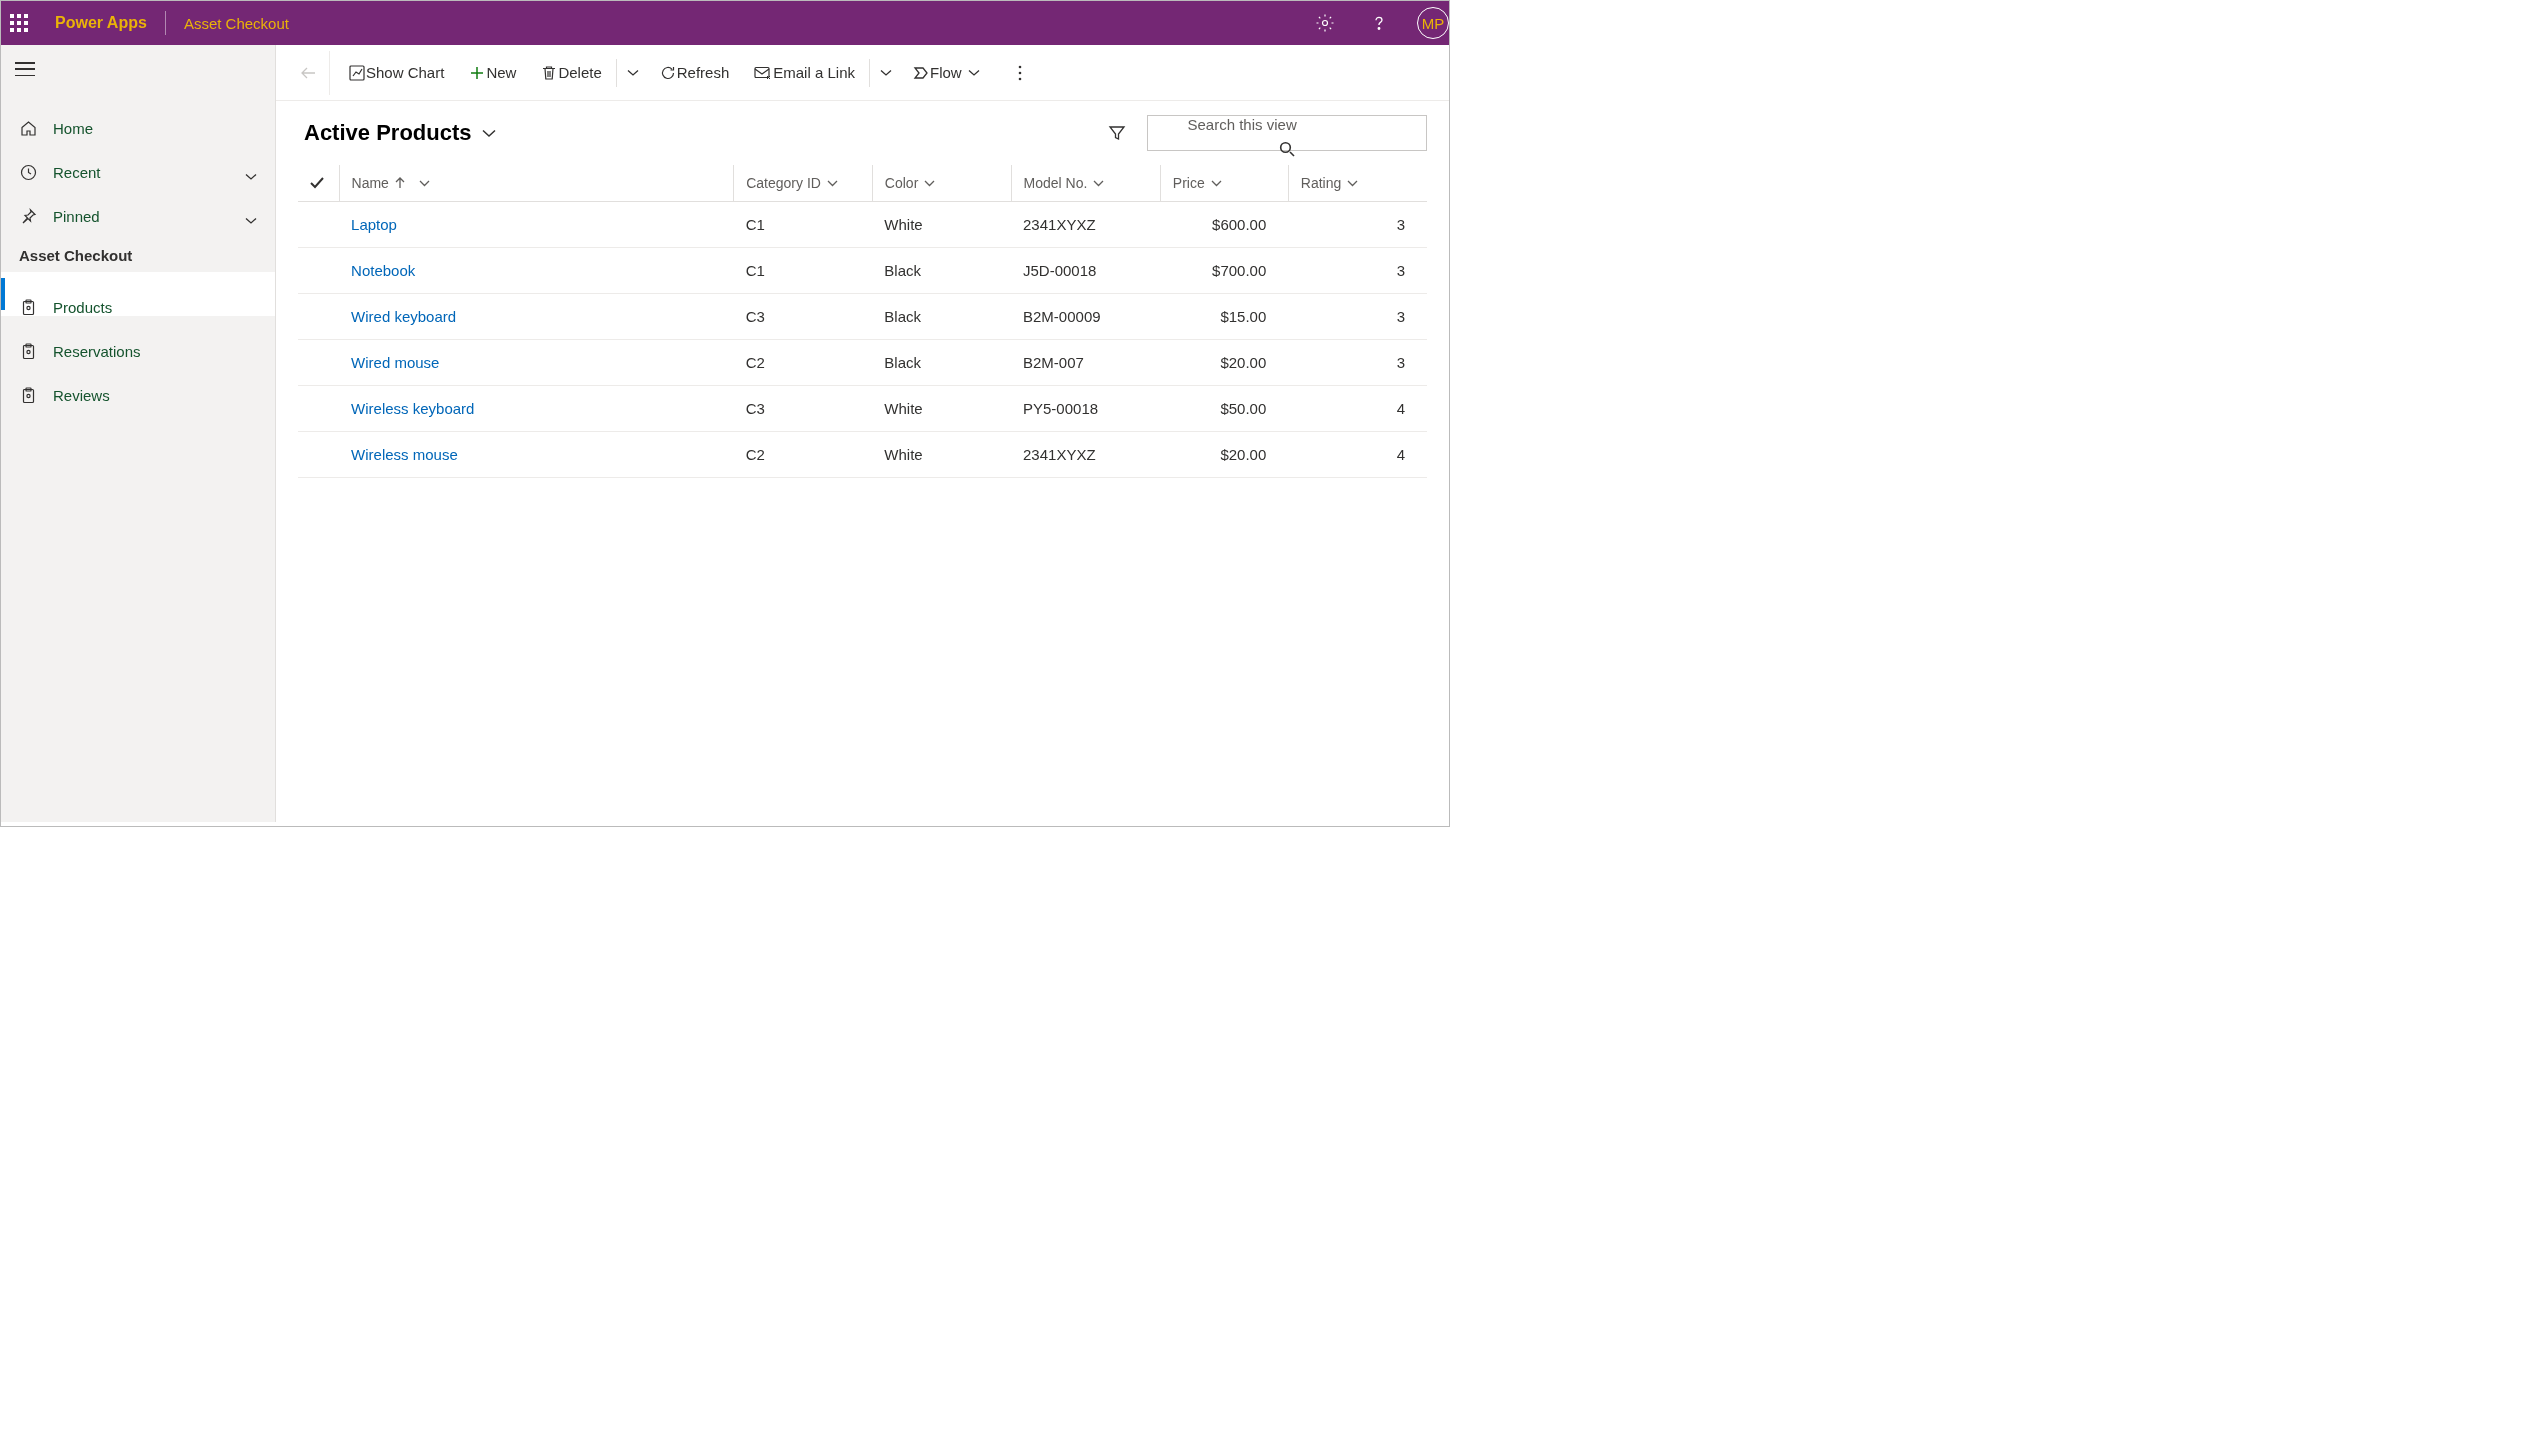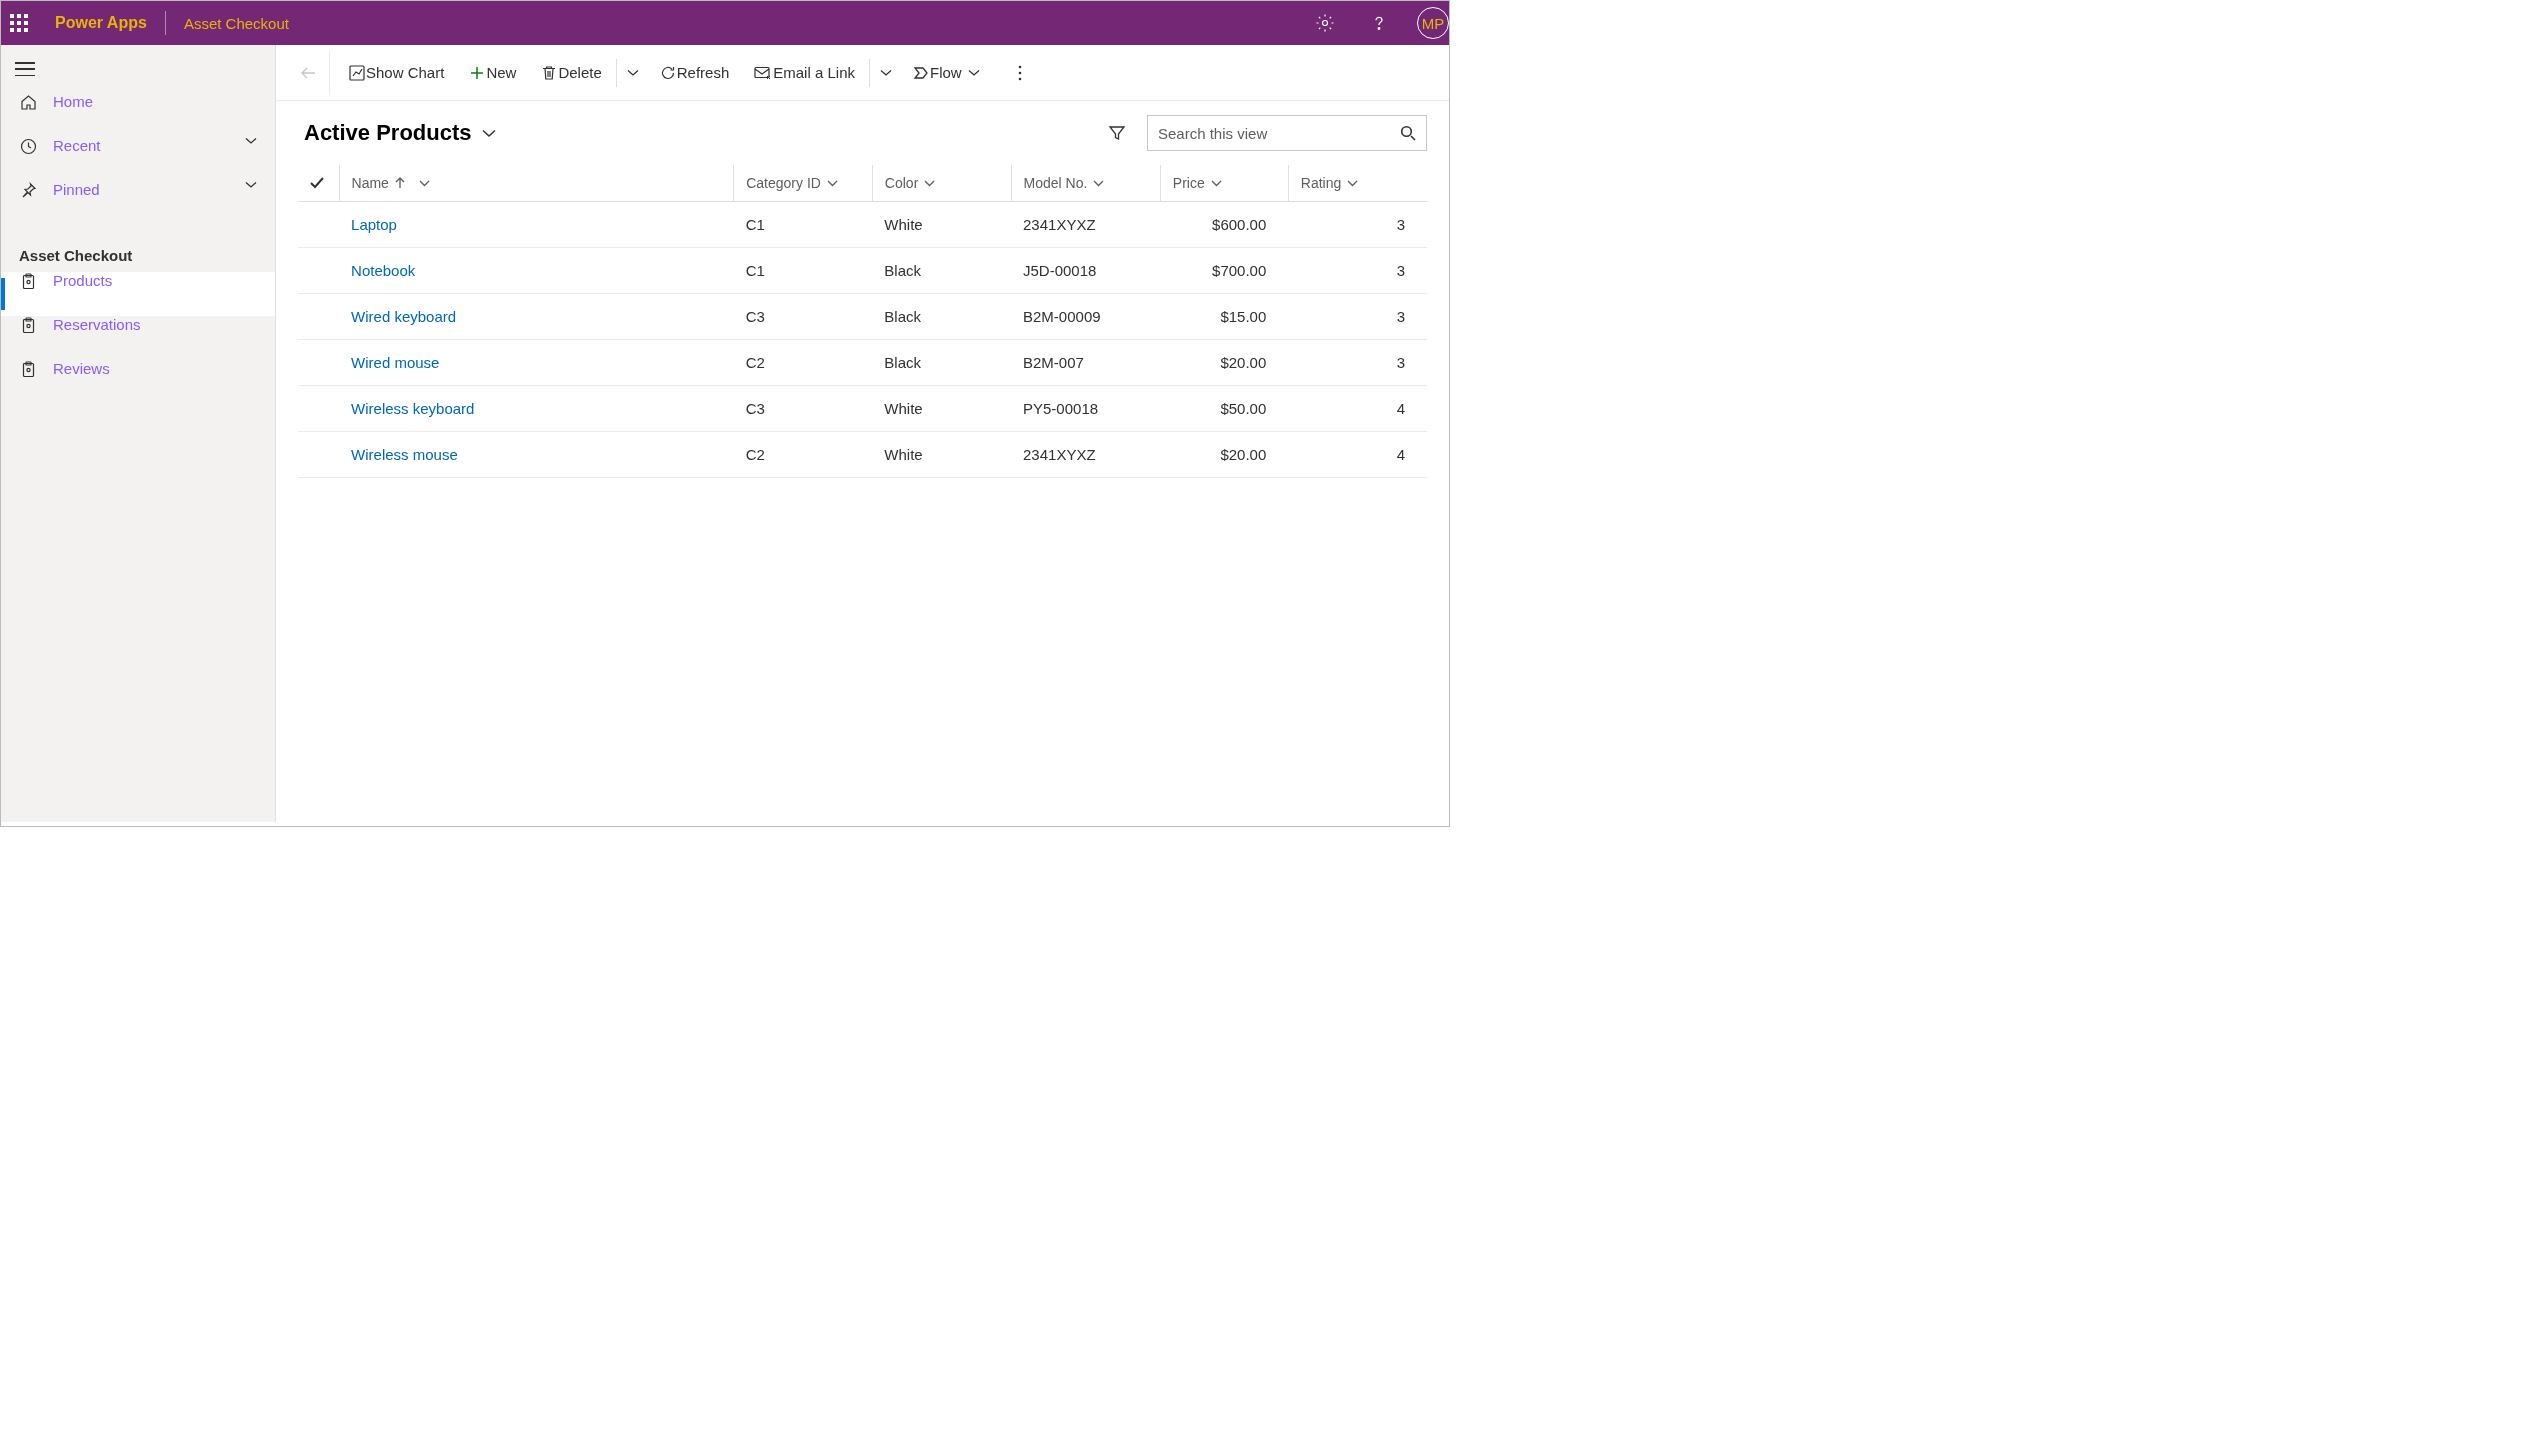--- a/index.html
+++ b/index.html
@@ -17,41 +17,41 @@
 .top-icon { width: 32px; height: 32px; display: flex; align-items: center; justify-content: center; cursor: pointer; }
 .avatar { width: 32px; height: 32px; border: 1.5px solid #fff; border-radius: 50%; display: flex; align-items: center; justify-content: center; font-size: 15px; font-weight: 400; cursor: pointer; }
 
 
 .layout { display: flex; height: calc(100% - 48px); }
 .sidebar { width: 275px; background: #f3f2f1; border-right: 1px solid #e1dfdd; overflow: hidden; }
 .hamburger-row { height: 48px; display: flex; align-items: center; padding: 0 14px; }
 .hamburger { width: 20px; height: 14px; display: flex; flex-direction: column; justify-content: space-between; cursor: pointer; }
 .hamburger span { height: 1.5px; background: #323130; }
 
-.nav-item { height: 44px; display: flex; align-items: flex-start; padding: 0 18px; cursor: pointer; font-size: 15px; color: #8b5cf6; gap: 16px; position: relative; }
+.nav-item { height: 44px; display: flex; align-items: flex-end; padding: 0 18px; cursor: pointer; font-size: 15px; color: #14532d; gap: 16px; position: relative; }
 .nav-item.active { background: #fff; }
 .nav-item.active::before { content: ""; position: absolute; left: 0; top: 6px; bottom: 6px; width: 4px; background: #0078d4; }
 .nav-caret { margin-left: auto; }
 .nav-section { padding: 22px 18px 8px; font-size: 15px; font-weight: 600; color: #323130; }
 .nav-icon { width: 18px; height: 18px; display: flex; align-items: center; justify-content: center; }
 
 
 .main { flex: 1; background: #fff; display: flex; flex-direction: column; }
 .cmdbar { height: 56px; display: flex; align-items: center; padding: 0 10px; border-bottom: 1px solid #edebe9; }
 .cmd-back { width: 44px; height: 44px; display: flex; align-items: center; justify-content: center; color: #c8c6c4; border-right: 1px solid #edebe9; margin-right: 6px; }
 .cmd-btn { height: 44px; display: flex; align-items: center; gap: 0; padding: 0 12px; cursor: pointer; font-size: 15px; color: #323130; }
 .cmd-sep { width: 1px; height: 28px; background: #e1dfdd; margin: 0 2px; }
 .cmd-split-caret { display: flex; align-items: center; justify-content: center; padding: 0 8px; height: 44px; cursor: pointer; }
 .cmd-overflow { margin-left: 12px; width: 32px; height: 44px; display: flex; align-items: center; justify-content: center; cursor: pointer; }
 
 .view-header { display: flex; align-items: center; padding: 14px 22px 14px 28px; gap: 14px; }
 .view-title { font-size: 22px; font-weight: 600; cursor: pointer; display: flex; align-items: center; gap: 10px; }
 .view-spacer { flex: 1; }
 .filter-icon { width: 32px; height: 32px; display: flex; align-items: center; justify-content: center; cursor: pointer; }
-.search-box { width: 280px; height: 36px; border: 1px solid #c8c6c4; display: flex; align-items: center; padding: 0 10px; gap: 8px; }
+.search-box { width: 280px; height: 36px; border: 1px solid #c8c6c4; display: flex; align-items: center; padding: 0 10px; gap: 8px; flex-direction: column; }
 .search-box input { border: none; outline: none; flex: 1; font-size: 15px; color: #323130; }
 .search-box input::placeholder { color: #605e5c; }
 
 
 .table-wrap { flex: 1; overflow: auto; padding: 0 22px; }
 table { width: 100%; border-collapse: collapse; }
 th { text-align: left; font-weight: 400; font-size: 14px; color: #605e5c; padding: 10px 12px; border-bottom: 1px solid #e1dfdd; border-left: 1px solid #e1dfdd; white-space: nowrap; }
 th:first-child { border-left: none; width: 36px; }
 th.col-sel { width: 36px; }
 th .th-inner { display: flex; align-items: center; gap: 6px; cursor: pointer; }

